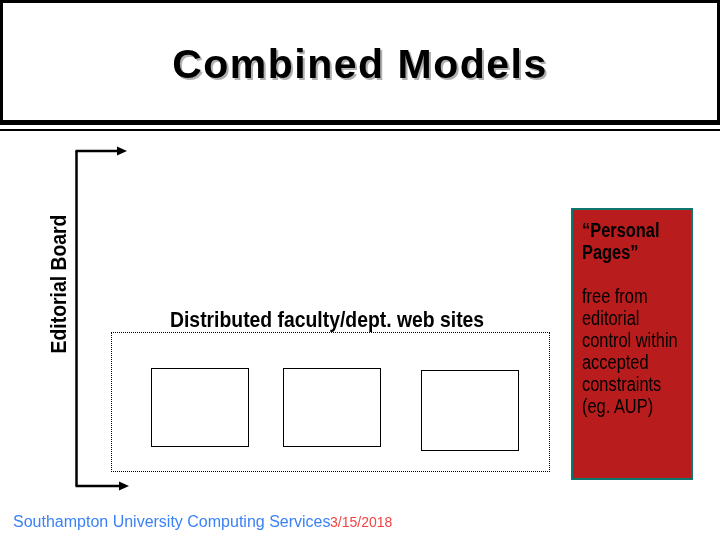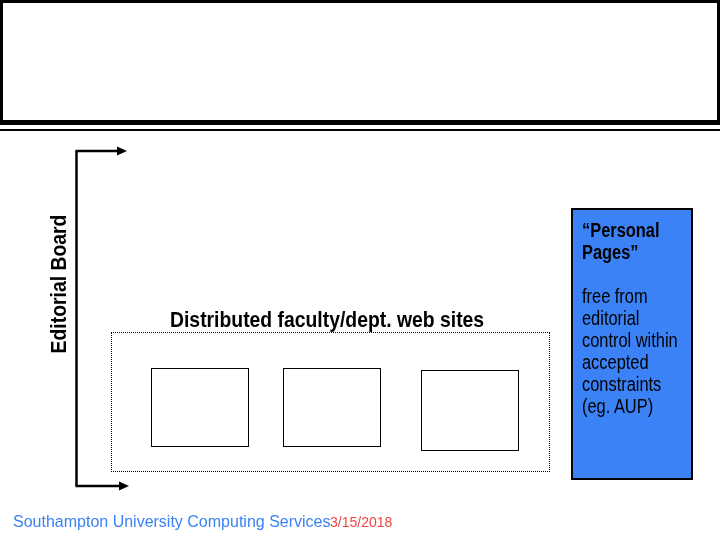--- a/index.html
+++ b/index.html
@@ -73,21 +73,21 @@
     position:absolute;
     box-sizing:border-box;border:1px solid #000;background:#fff;
     width:98px;height:79px;top:368px;
   }
   .site-box.b1{left:151px;}
   .site-box.b2{left:283px;}
   .site-box.b3{left:421px;top:370px;height:81px;}
   
   .personal-box{
     position:absolute;left:571px;top:208px;width:122px;height:272px;
-    box-sizing:border-box;border:2px solid #000000;background:#3b82f6;
+    box-sizing:border-box;border:2px solid #0f766e;background:#b91c1c;
   }
   .personal-box .inner{
     position:absolute;left:9px;top:9px;width:125px;
     font-size:20px;color:#000;line-height:22px;
     transform:scaleX(0.82);transform-origin:left top;
   }
   .personal-title{font-weight:bold;margin:0 0 22px 0;}
   .personal-body{font-weight:normal;margin:0;}
   
   .footer-org{
@@ -98,20 +98,21 @@
     position:absolute;left:330px;top:514px;
     font-size:14px;color:#ef4444;line-height:16px;white-space:nowrap;
   }
 </style>
 </head>
 <body>
 
 <div class="slide">
 
   <div class="title-box"></div>
+  <div class="page-title">Combined Models</div>
   <div class="divider-line"></div>
 
   <svg class="bracket-svg" width="80" height="356" viewBox="0 0 80 356">
     <line x1="16.5" y1="11" x2="16.5" y2="346" stroke="#000" stroke-width="2.5"></line>
     <g>
       <line x1="15.5" y1="11" x2="58" y2="11" stroke="#000" stroke-width="2.5"></line>
       <polygon points="57,6.5 57,15.5 67,11" fill="#000"></polygon>
     </g>
     <g>
       <line x1="15.5" y1="346" x2="60" y2="346" stroke="#000" stroke-width="2.5"></line>

